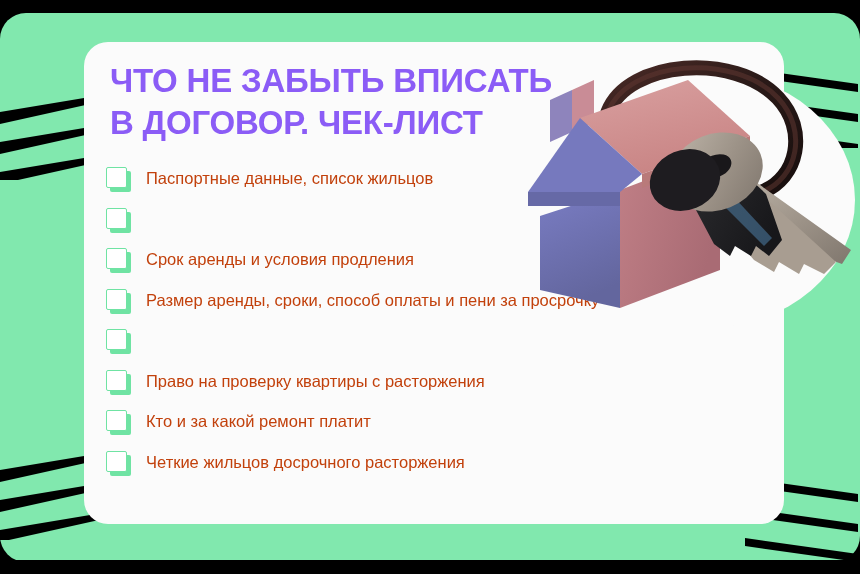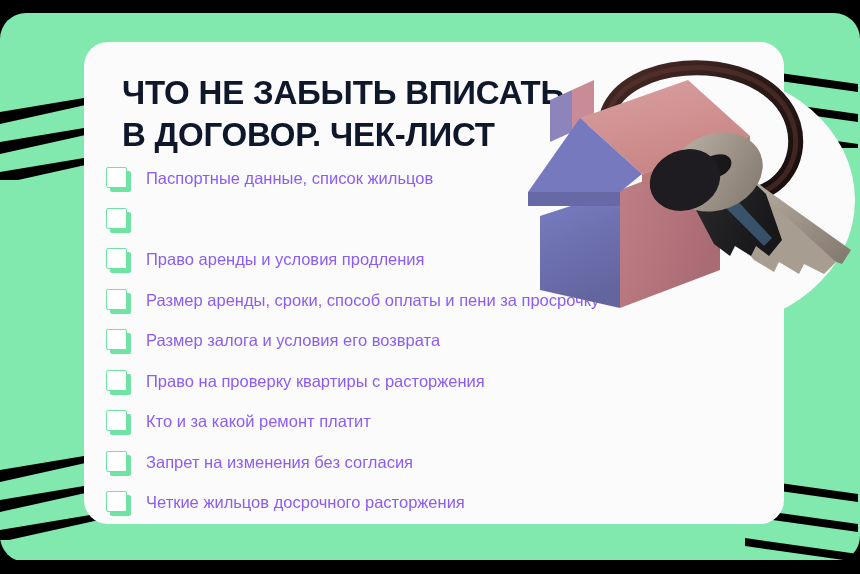--- a/index.html
+++ b/index.html
@@ -62,26 +62,26 @@
     background: #FBFBFB;
     border-radius: 24px;
   }
 
   
   .title {
     position: absolute;
     left: 22px;
     top: 14px;
     width: 520px;
-    margin: 16px;
+    margin: 4px;
     font-size: 33px;
     line-height: 42px;
     font-weight: 700;
     letter-spacing: -0.2px;
-    color: #0f172a;
+    color: #8b5cf6;
     text-transform: uppercase;
     font-family: "Liberation Sans", "DejaVu Sans", sans-serif;
     white-space: pre-line;
   }
 
   
   .checklist {
     position: absolute;
     left: 22px;
     top: 116px;
@@ -122,21 +122,21 @@
     height: 19px;
     background: #FFFFFF;
     border: 1.6px solid #6FE3A3;
     border-radius: 2px;
     box-sizing: content-box;
   }
 
   .check-label {
     font-size: 16.5px;
     line-height: 20px;
-    color: #8b5cf6;
+    color: #c2410c;
     font-family: "Liberation Sans", "DejaVu Sans", sans-serif;
     white-space: nowrap;
     text-align: center;
   }
 
   
   .photo {
     position: absolute;
     left: 520px;
     top: 40px;
@@ -208,62 +208,54 @@
           <span class="shadow"></span>
           <span class="box"></span>
         </span>
       </li>
 
       <li class="check-item">
         <span class="checkbox">
           <span class="shadow"></span>
           <span class="box"></span>
         </span>
-        <span class="check-label">Право аренды и условия продления</span>
+        <span class="check-label">Срок аренды и условия продления</span>
       </li>
 
       <li class="check-item">
         <span class="checkbox">
           <span class="shadow"></span>
           <span class="box"></span>
         </span>
         <span class="check-label">Размер аренды, сроки, способ оплаты и пени за просрочку</span>
       </li>
 
       <li class="check-item">
         <span class="checkbox">
           <span class="shadow"></span>
           <span class="box"></span>
         </span>
-        <span class="check-label">Размер залога и условия его возврата</span>
       </li>
 
       <li class="check-item">
         <span class="checkbox">
           <span class="shadow"></span>
           <span class="box"></span>
         </span>
         <span class="check-label">Право на проверку квартиры с расторжения</span>
       </li>
 
       <li class="check-item">
         <span class="checkbox">
           <span class="shadow"></span>
           <span class="box"></span>
         </span>
         <span class="check-label">Кто и за какой ремонт платит</span>
       </li>
 
-      <li class="check-item">
-        <span class="checkbox">
-          <span class="shadow"></span>
-          <span class="box"></span>
-        </span>
-        <span class="check-label">Запрет на изменения без согласия</span>
-      </li>
 
       <li class="check-item">
         <span class="checkbox">
           <span class="shadow"></span>
           <span class="box"></span>
         </span>
         <span class="check-label">Четкие жильцов досрочного расторжения</span>
       </li>
 
     </ul>

